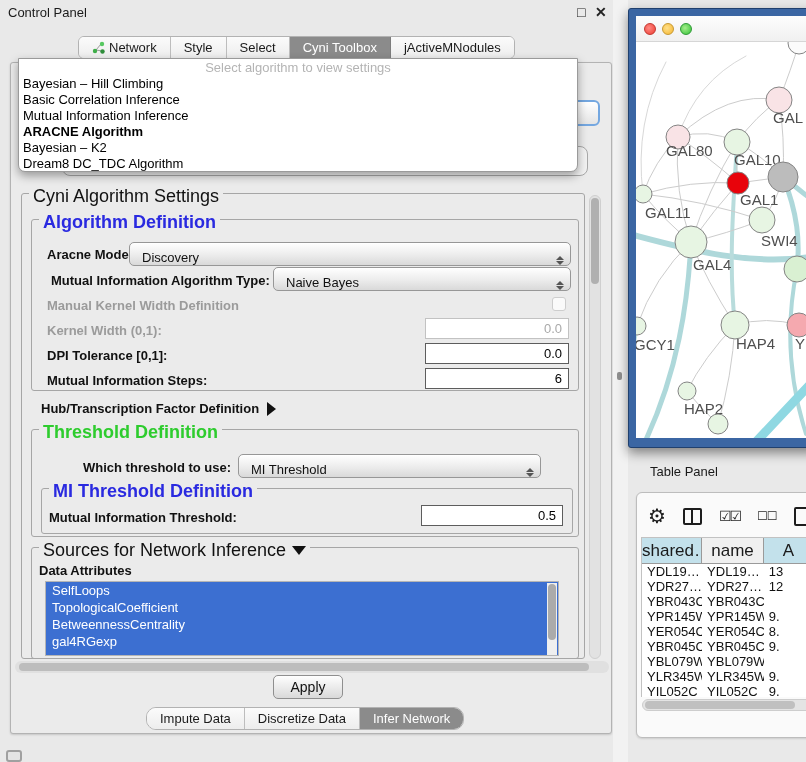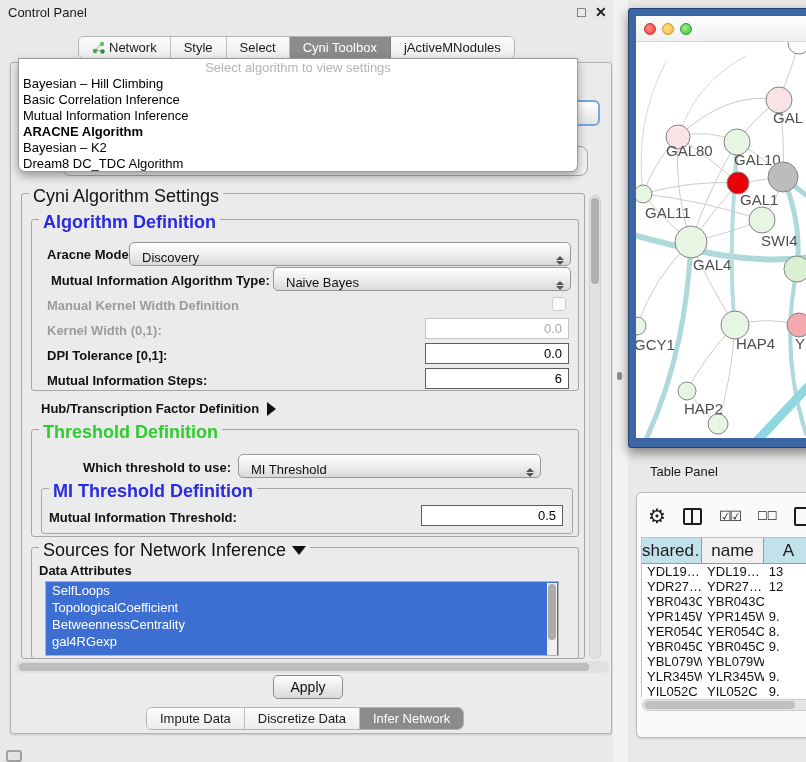--- a/index.html
+++ b/index.html
@@ -9,21 +9,21 @@
 
   
   .titlebar { position:absolute; left:0; top:6; width:612px; height:26px; background:#e9e9e9; }
   .titlebar .title { position:absolute; left:8px; top:5px; font-size:13px; color:#1a1a1a; }
   .win-icon { position:absolute; top:4px; font-size:14px; color:#222; cursor:default; }
   .win-icon.float { left:577px; }
   .win-icon.close { left:595px; font-weight:bold; }
 
   .tabstrip { position:absolute; display:inline-flex; background:#f4f4f4; border:1px solid #b2b2b2; border-radius:6px; overflow:hidden; height:23px; }
   #top-tabs { left:78px; top:36px; }
-  #bottom-tabs { left:146px; top:707px; }
+  #bottom-tabs { left:146px; top:707px;border-radius:10px; }
   .seg { display:flex; align-items:center; gap:4px; padding:0 13px; line-height:21px; border-right:1px solid #bdbdbd; color:#1a1a1a; background:linear-gradient(#fbfbfb,#ededed); cursor:default; white-space:nowrap; }
   .seg:last-child { border-right:none; }
   .seg.selected { background:#8b8b8b; color:#fff; border-right-color:#7d7d7d; }
 
   .content-panel { position:absolute; left:10px; top:62px; width:602px; height:672px; background:#ebebeb; border:1px solid #b3b3b3; border-radius:3px; box-shadow:0 1px 2px rgba(0,0,0,.15); }
 
   .fieldset { position:absolute; border:1px solid #a6a6a6; border-radius:3px; }
   .legend { position:absolute; top:-8px; left:7px; background:#ebebeb; padding:0 4px; font-size:18px; white-space:nowrap; }
   .legend.blue { color:#2a2ae0; font-weight:bold; }
   .legend.green { color:#2ecc2e; font-weight:bold; }

